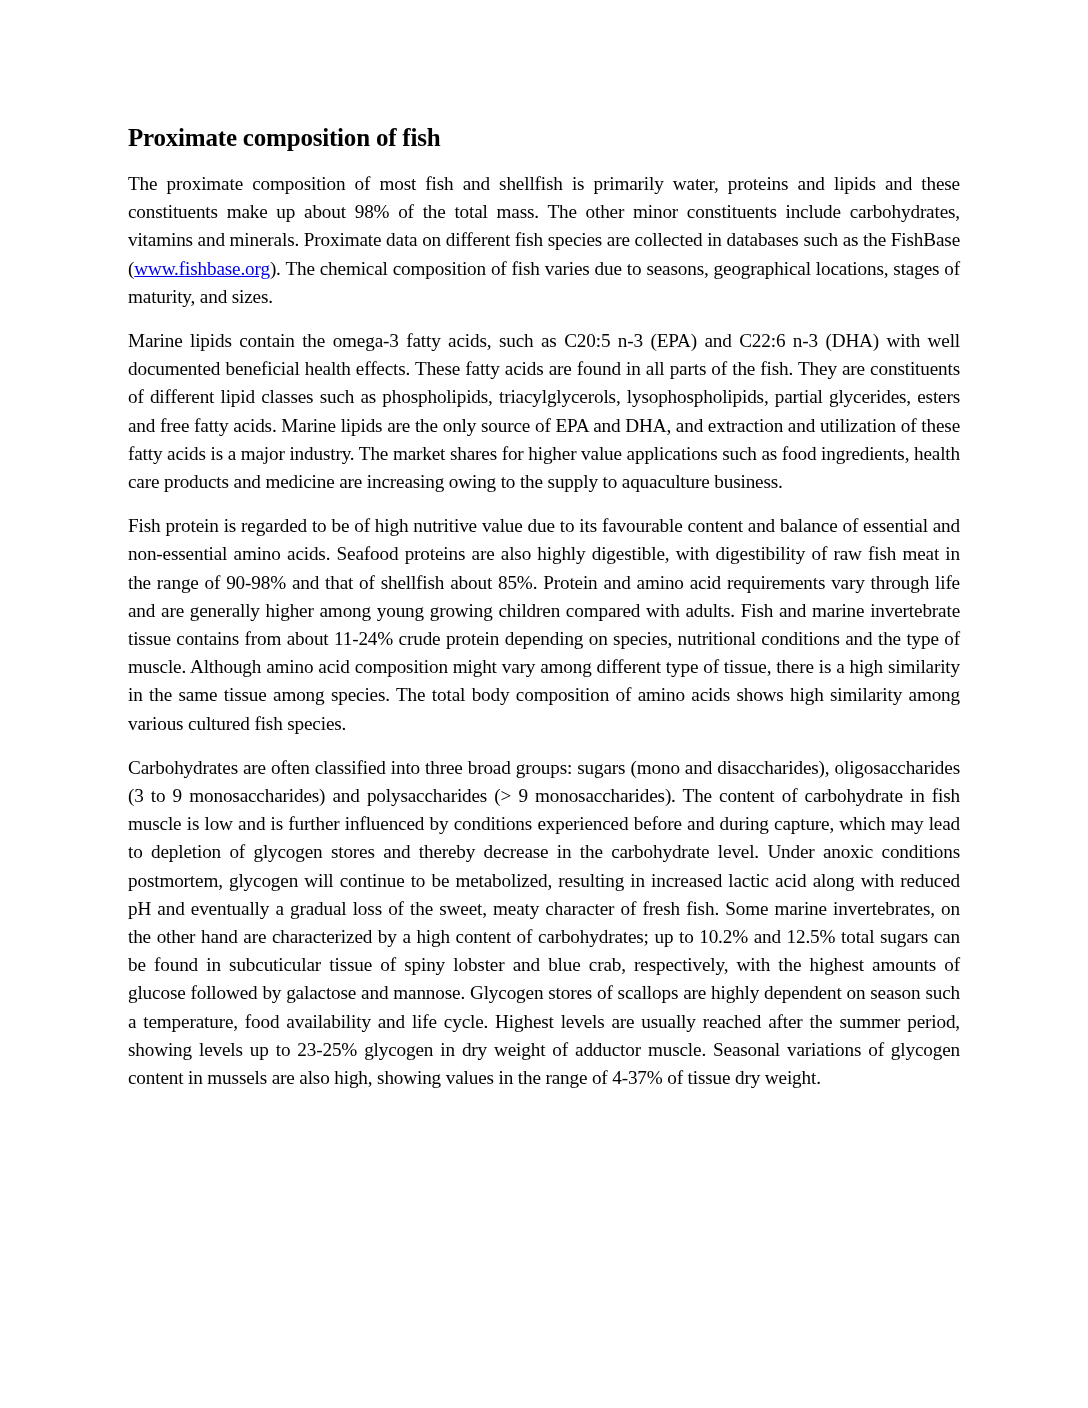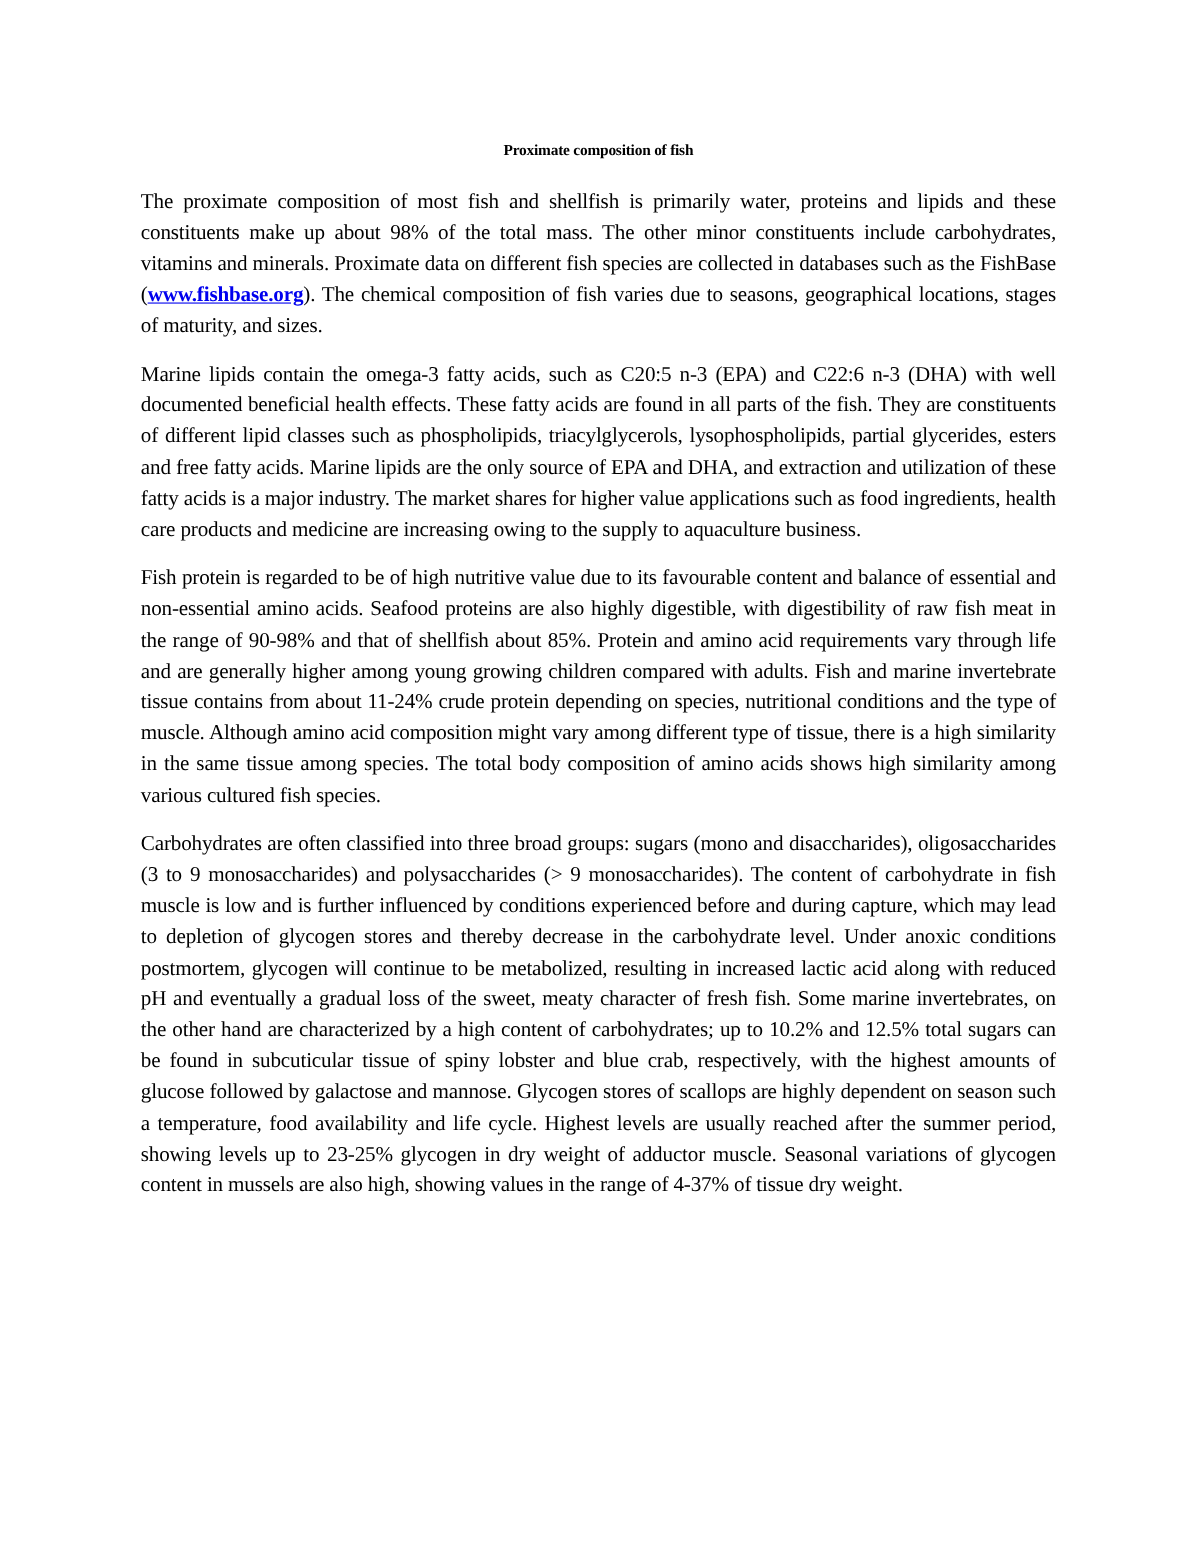--- a/index.html
+++ b/index.html
@@ -15,38 +15,37 @@
       font-family: "Liberation Serif", "DejaVu Serif", serif;
       color: #000000;
     }
     .page {
       position: absolute;
       left: 128px;
       top: 124px;
       width: 832px;
     }
     .title {
-      text-align: center;
+      text-align: left;
       font-weight: bold;
-      font-size: 14px;
+      font-size: 25px;
       line-height: 28px;
       margin: 0 0 18px 0;
       letter-spacing: -0.2px;
     }
     .para {
       font-size: 19.2px;
       line-height: 28.2px;
       text-align: justify;
       margin: 0 0 16px 0;
       letter-spacing: -0.15px;
     }
     .link {
       color: #0000ee;
       text-decoration: underline;
-      font-weight: bold;
     }
   </style>
 </head>
 <body>
 
 <div class="page">
   <div class="title">Proximate composition of fish</div>
 
   <p class="para"><span>The proximate composition of most fish and shellfish is primarily water, proteins and lipids and these constituents make up about 98% of the total mass. The other minor constituents include carbohydrates, vitamins and minerals. Proximate data on different fish species are collected in databases such as the FishBase (</span><a class="link">www.fishbase.org</a><span>). The chemical composition of fish varies due to seasons, geographical locations, stages of maturity, and sizes.</span></p>
 

